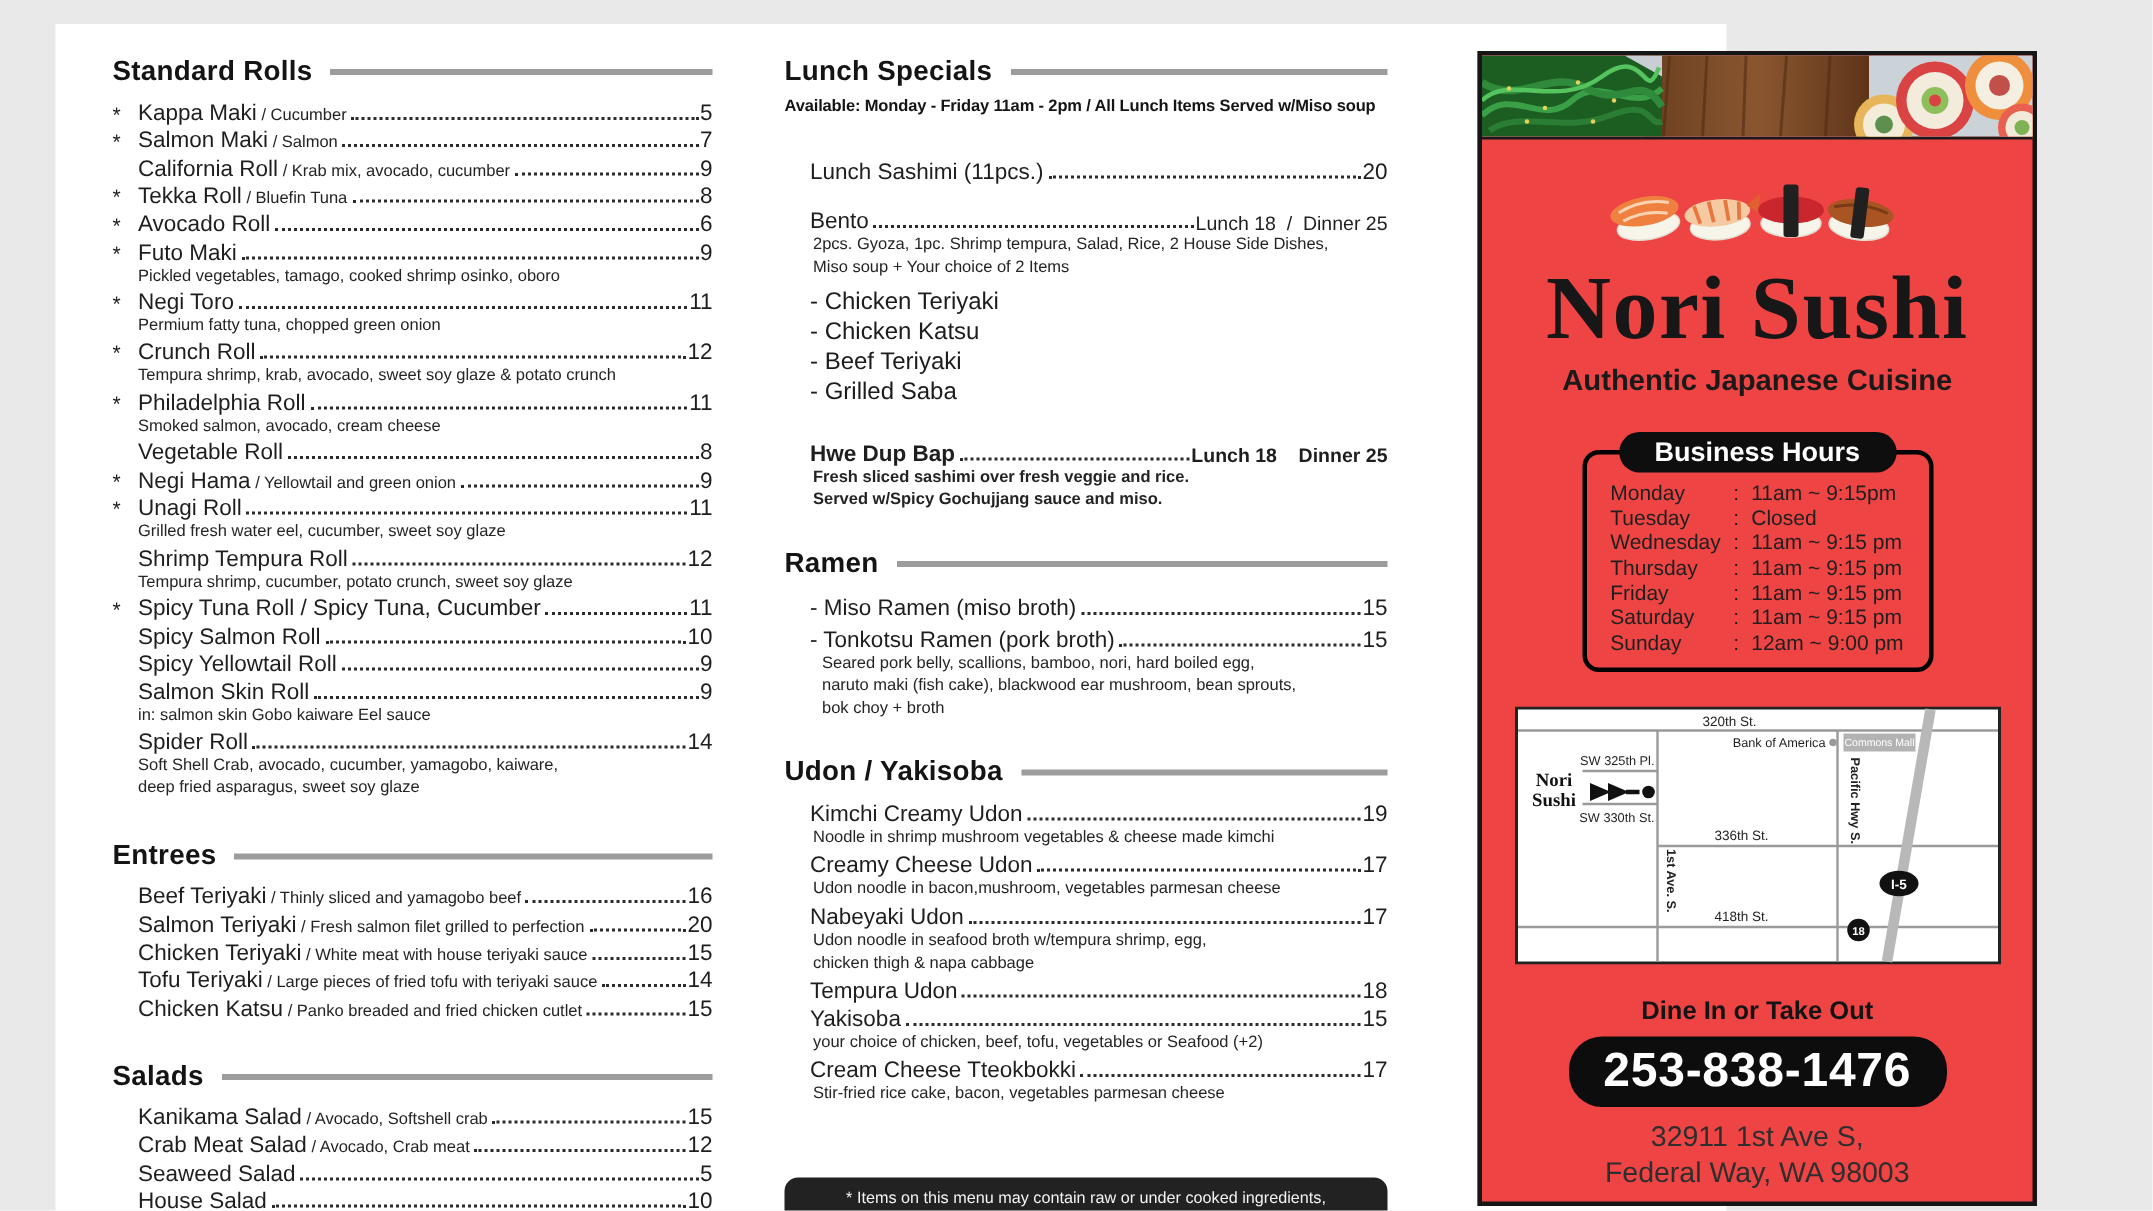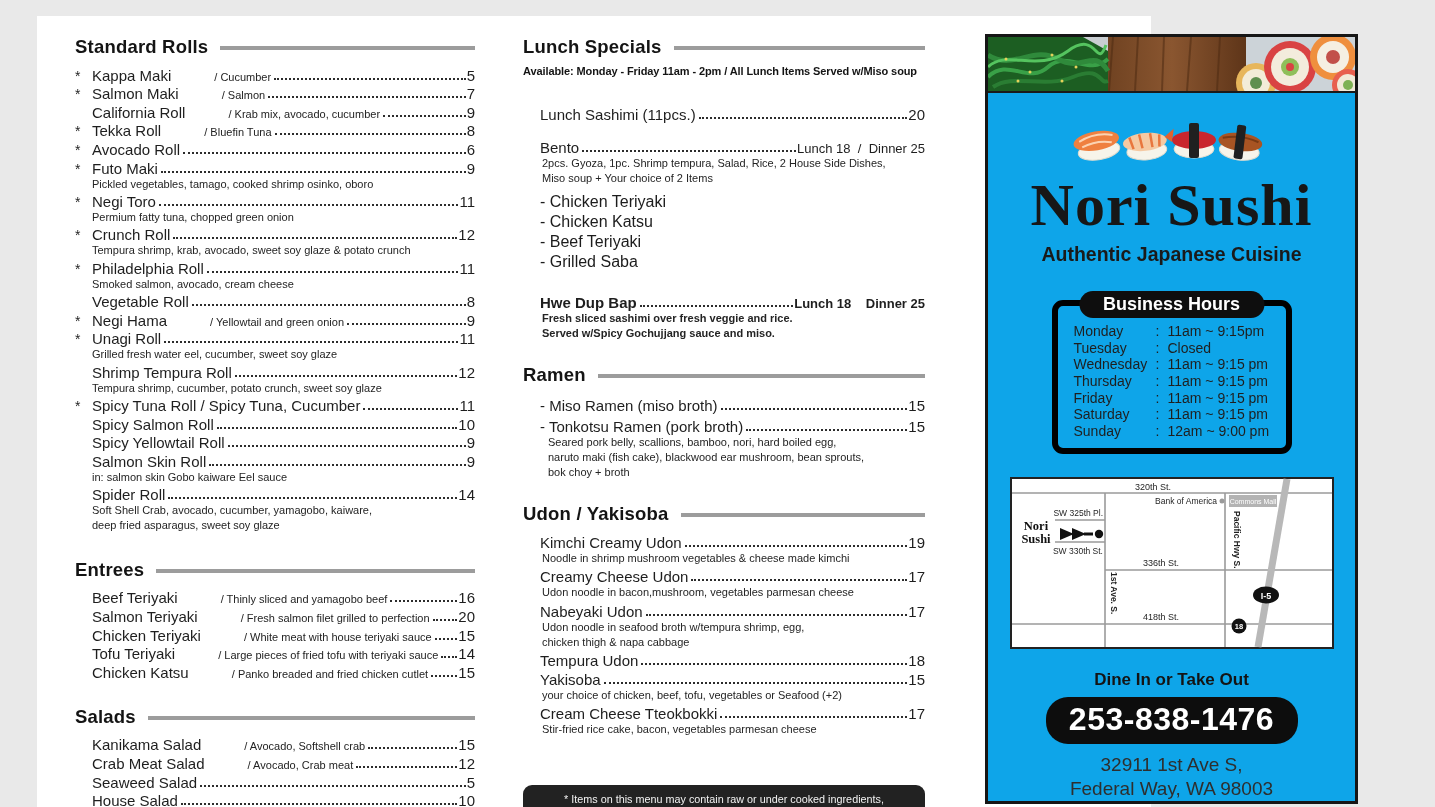--- a/index.html
+++ b/index.html
@@ -15,21 +15,21 @@
   .col-left{position:absolute;left:38px;top:20px;width:400px;}
   .col-mid{position:absolute;left:486px;top:20px;width:402px;}
 
   .sec-head{display:flex;align-items:center;margin-bottom:7px;}
   .sec-title{font-size:18.5px;font-weight:bold;white-space:nowrap;letter-spacing:.2px;color:#141414;}
   .rule{flex:1;height:4px;background:#9c9c9c;margin-left:12px;margin-top:2px;min-width:30px;}
 
   .mi{display:flex;align-items:flex-end;height:18.6px;font-size:15px;color:#1e1e1e;}
   .star{width:17px;flex:0 0 17px;font-size:14px;}
   .iname{white-space:nowrap;}
-  .slash{font-size:11px;color:#232323;padding-left:40px;}
+  .slash{font-size:11px;color:#232323;}
   .dots{flex:1;min-width:10px;border-bottom:2px dotted #2c2c2c;margin:0 1px 4px 3px;}
   .price{font-size:15px;}
   .price-rich{font-size:13px;white-space:pre;}
   .mdesc{font-size:11px;line-height:14.8px;padding-left:17px;color:#242424;}
 
   .col-mid .items .mi{padding-left:17px;}
   .col-mid .mdesc{padding-left:19px;}
   .col-mid .ramen-items .mi{height:20.8px;}
   .col-mid .ramen-items .mdesc{padding-left:25px;line-height:15.2px;}
   .col-mid .udon-items .mi{height:19px;}
@@ -44,34 +44,34 @@
   .sec-gap{margin-top:23px;}
 
   .disclaimer{
     margin-top:48px;background:#222222;color:#f3f3f3;border-radius:9px;
     padding:7px 16px;font-size:10.8px;line-height:1.42;text-align:center;
   }
 
   
   .panel{
     position:absolute;left:948px;top:18px;width:373px;height:770px;
-    border:3px solid #161616;background:#0ea5e9;box-sizing:border-box;
+    border:3px solid #161616;background:#ef4444;box-sizing:border-box;
   }
   .photo-strip{display:block;border-bottom:2px solid #1a1a1a;}
   .nigiri{display:block;margin:22px auto 0;}
   .brand-title{
     font-family:"Liberation Serif","DejaVu Serif",serif;font-weight:bold;
     font-size:60px;line-height:1.02;text-align:center;margin-top:8px;
     letter-spacing:1px;color:#171717;
   }
   .brand-sub{font-size:19.5px;font-weight:bold;text-align:center;margin-top:7px;color:#1a1a1a;}
 
   .hours-box{
     position:relative;width:212px;margin:34px auto 0;
-    border:6px solid #000000;border-radius:11px;
+    border:3px solid #000000;border-radius:11px;
     padding:17px 0 9px 16px;box-sizing:content-box;
   }
   .hours-pill{
     position:absolute;top:-15px;left:50%;transform:translateX(-50%);
     background:#0e0e0e;color:#ffffff;font-size:18px;font-weight:bold;
     padding:3px 24px;border-radius:17px;white-space:nowrap;
   }
   .hours-row{display:grid;grid-template-columns:82px 12px auto;font-size:14px;line-height:16.6px;color:#1f1f1f;}
 
   .map-wrap{width:324px;margin:23px auto 0;}

